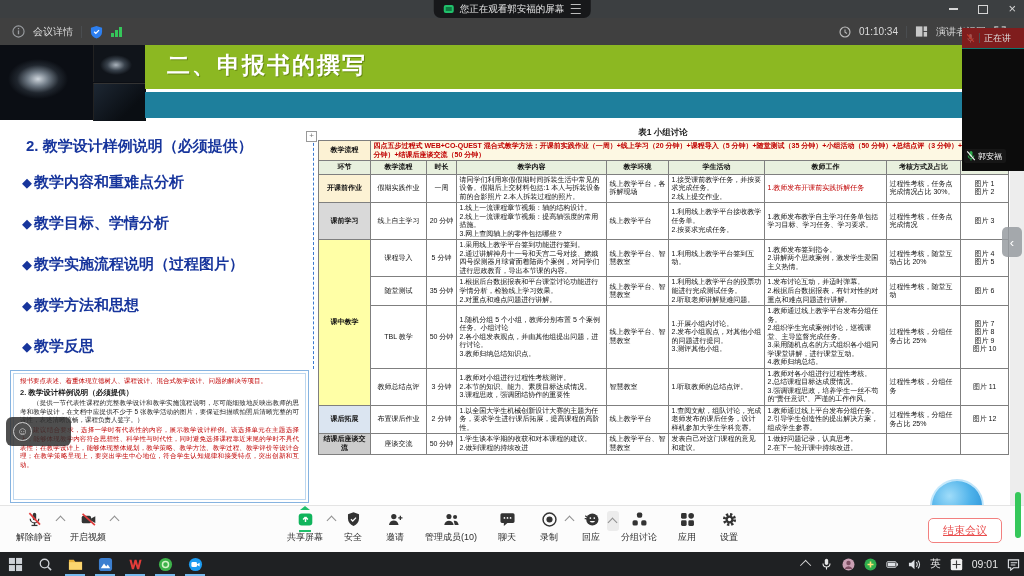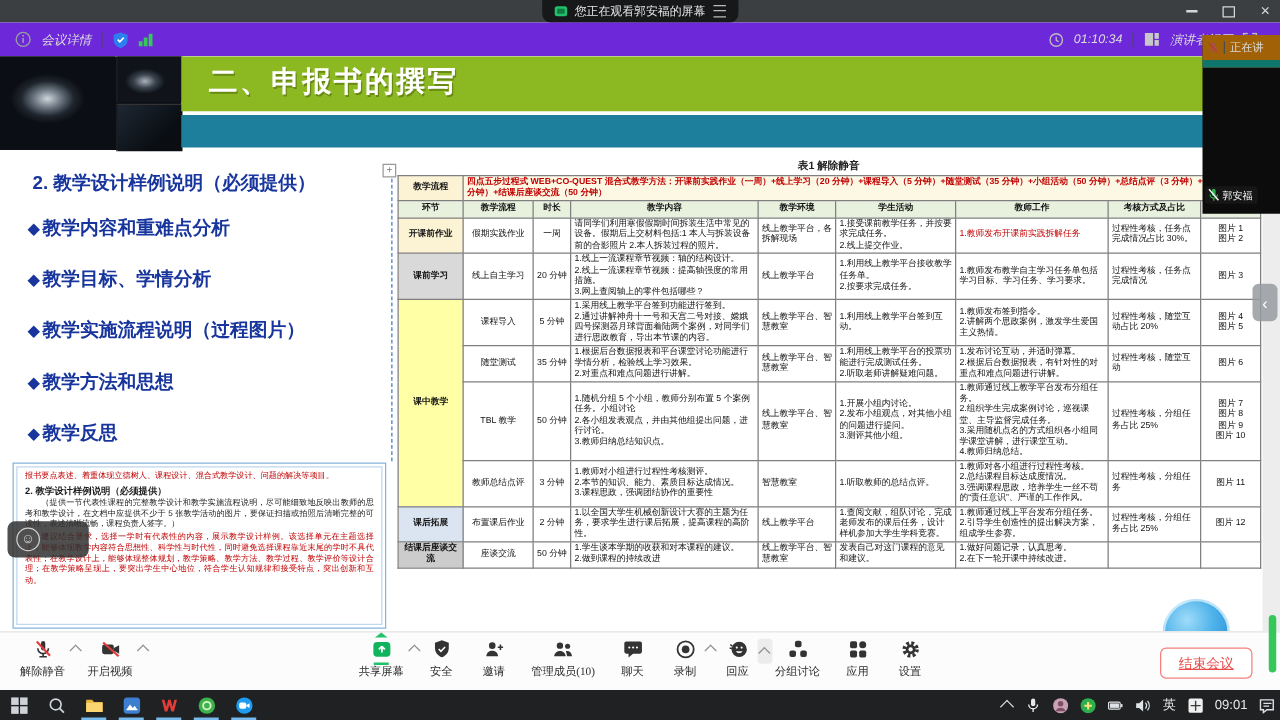--- a/index.html
+++ b/index.html
@@ -12,22 +12,22 @@
           padding:0 10px;gap:6px;color:#e6e6e6;font-size:9.5px;white-space:nowrap;}
   .share-dot{width:10px;height:8px;background:#21c06b;border-radius:2px;display:inline-block;position:relative;}
   .share-dot:after{content:"";position:absolute;left:2px;top:2px;width:6px;height:4px;background:#0f7a42;}
   .menu-lines{width:10px;height:8px;display:inline-block;border-top:1.5px solid #bbb;border-bottom:1.5px solid #bbb;position:relative;}
   .menu-lines:after{content:"";position:absolute;left:0;top:2.6px;width:10px;height:1.5px;background:#bbb;}
   #winctrls{position:absolute;right:8px;top:0;height:18px;display:flex;align-items:center;gap:20px;}
   .wc{color:#d6d6d6;font-size:11px;line-height:18px;cursor:default;}
   .wc .bar{display:block;width:9px;height:1.5px;background:#d6d6d6;}
   .wc .box{display:block;width:8px;height:7px;border:1.2px solid #d6d6d6;}
   
-  #meetingbar{position:absolute;left:0;top:18px;width:1024px;height:27px;background:#6d28d9;
-              display:flex;align-items:center;color:#dcdcdc;font-size:10px;font-style:italic;}
+  #meetingbar{position:absolute;left:0;top:18px;width:1024px;height:27px;background:#404040;
+              display:flex;align-items:center;color:#dcdcdc;font-size:10px;}
   .mb-left{display:flex;align-items:center;gap:8px;margin-left:12px;}
   .mb-right{position:absolute;right:18px;top:0;height:27px;display:flex;align-items:center;gap:8px;}
   .vdiv{width:1px;height:12px;background:#4a4d50;}
   .sigbars{display:flex;align-items:flex-end;gap:1.5px;height:11px;}
   .sigbars i{width:2.5px;background:#35c75a;display:block;}
   
   #screen{position:absolute;left:0;top:45px;width:1024px;height:460px;background:#fff;overflow:hidden;}
   #photo{position:absolute;left:0;top:0;width:145px;height:75px;background:#0b0e14;}
   #photo .main{position:absolute;left:0;top:0;width:92px;height:75px;
      background:radial-gradient(ellipse 30px 20px at 38px 34px,#cfd6dd 0%,#6f7a85 35%,#20262e 70%,#0b0e14 100%);}
@@ -76,28 +76,28 @@
   #emoji-pill{position:absolute;left:6px;top:372px;width:58px;height:29px;background:rgba(48,48,48,.85);
       border-radius:6px;display:flex;align-items:center;padding-left:7px;}
   #emoji-pill .face{width:17px;height:17px;border-radius:50%;border:1.5px solid #cfcfcf;color:#cfcfcf;
       font-size:11px;line-height:16px;text-align:center;}
   #timer-ball{position:absolute;left:930px;top:434px;width:54px;height:54px;border-radius:50%;
       background:radial-gradient(circle at 35% 30%,#9fdcf9 0%,#4eb2ea 45%,#1d84cf 100%);
       border:2px solid rgba(220,242,255,.8);display:flex;align-items:flex-end;justify-content:center;
       color:#0d3e73;font-weight:bold;font-size:10px;padding-bottom:10px;box-sizing:border-box;}
   
   #videopanel{position:absolute;left:962px;top:28px;width:62px;height:143px;background:#0c0c0c;z-index:6;}
-  #vp-head{height:20px;background:#a16207;display:flex;align-items:center;gap:4px;padding:0 4px;
-           color:#ddd;font-size:9px;border-bottom:6px solid #0f766e;}
+  #vp-head{height:20px;background:#7f1d1d;display:flex;align-items:center;gap:4px;padding:0 4px;
+           color:#ddd;font-size:9px;border-bottom:1px solid #0f766e;}
   #vp-name{position:absolute;left:2px;bottom:8px;background:rgba(25,25,25,.8);border-radius:2px;
            display:flex;align-items:center;gap:2px;padding:1px 4px 1px 2px;color:#fff;font-size:8px;}
   
   #toolbar{position:absolute;left:0;top:505px;width:1024px;height:47px;background:#fcfcfc;
            border-top:1px solid #e4e4e4;z-index:10;}
-  .tb-group{position:absolute;top:3px;display:flex;align-items:flex-start;gap:18px;font-family:Liberation Serif, serif;}
+  .tb-group{position:absolute;top:3px;display:flex;align-items:flex-start;gap:18px;}
   .tb-item{display:flex;flex-direction:column;align-items:center;position:relative;min-width:24px;}
   .tb-item .ic{height:20px;display:flex;align-items:center;justify-content:center;}
   .tb-item .ic svg{width:17px;height:17px;}
   .tb-item .lbl{font-size:9px;color:#2e2e2e;margin-top:2px;white-space:nowrap;}
   .chev{width:6px;height:6px;border-left:1.5px solid #8f8f8f;border-top:1.5px solid #8f8f8f;
         transform:rotate(45deg);position:absolute;right:-12px;top:8px;}
   .chevwrap{position:absolute;right:-16px;top:2px;width:12px;height:20px;background:#ececec;border-radius:3px;}
   .chevwrap .chev{right:3px;top:8px;}
   .share-active:after{content:"";position:absolute;left:50%;transform:translateX(-50%);top:-3px;
         border-left:5px solid transparent;border-right:5px solid transparent;border-bottom:4px solid #21c06b;}
@@ -200,21 +200,21 @@
     <div id="notebox">
       <div class="inner">
           <div class="note-line red">报书要点表述、着重体现立德树人、课程设计、混合式教学设计、问题的解决等项目。</div>
           <div class="note-line bold">2. 教学设计样例说明（必须提供）</div>
           <div class="note-line indent">（提供一节代表性课程的完整教学设计和教学实施流程说明，尽可能细致地反映出教师的思考和教学设计，在文档中应提供不少于 5 张教学活动的图片，要保证扫描或拍照后清晰完整的可读性，表述清晰流畅，课程负责人签字。）</div>
           <div class="note-line red indent">建议结合要求，选择一学时有代表性的内容，展示教学设计样例。该选择单元在主题选择上，能够体现教学内容符合思想性、科学性与时代性，同时避免选择课程靠近末尾的学时不具代表性；在教学设计上，能够体现整体规划，教学策略、教学方法、教学过程、教学评价等设计合理；在教学策略呈现上，要突出学生中心地位，符合学生认知规律和接受特点，突出创新和互动。</div>
         </div>
     </div>
 
     <div id="tbl-handle">+</div>
-    <div id="tbl-caption">表1 解除静音</div>
+    <div id="tbl-caption">表1 小组讨论</div>
     <table id="ttable">
       <colgroup>
         <col style="width:52px">
           <col style="width:56px">
           <col style="width:30px">
           <col style="width:150px">
         <col style="width:62px">
           <col style="width:96px">
           <col style="width:122px">
           <col style="width:74px">

